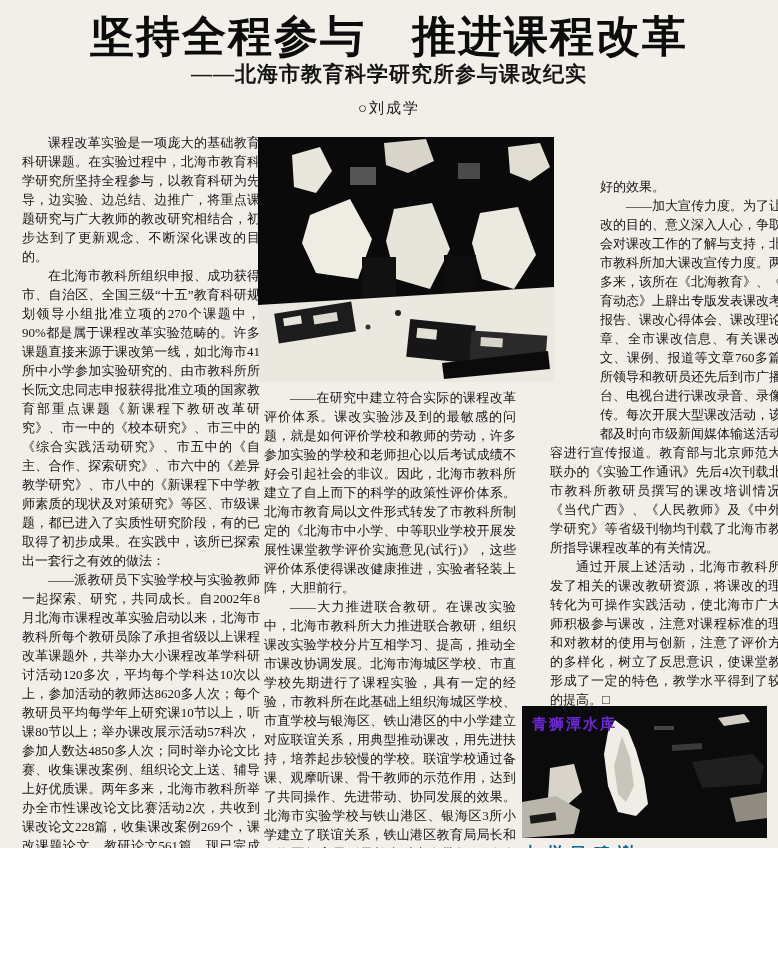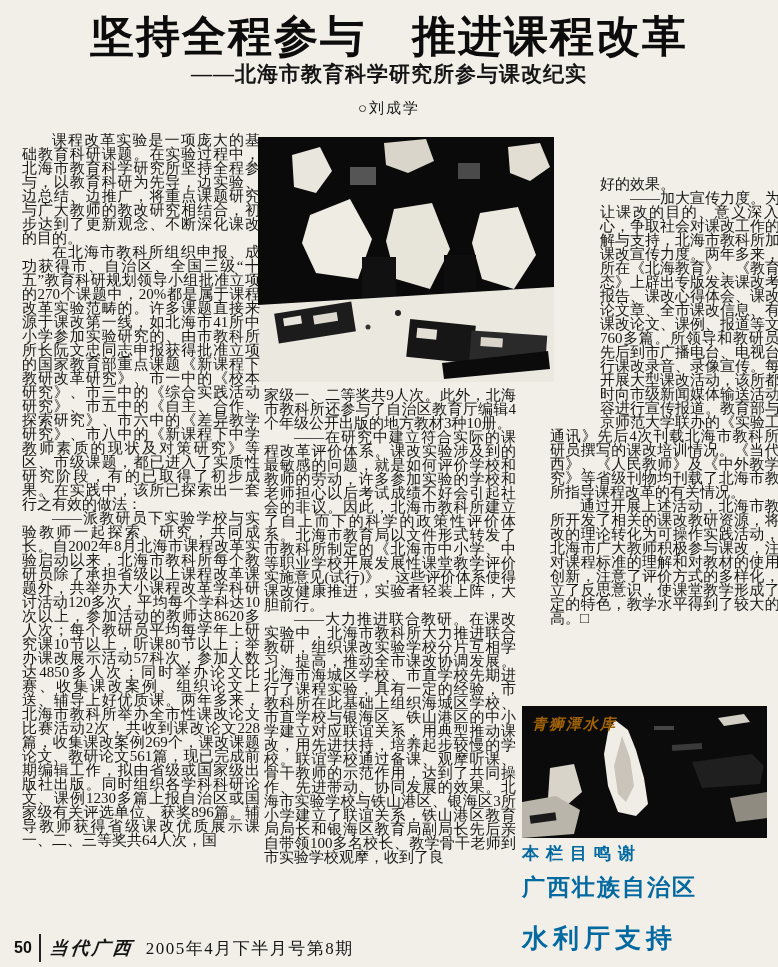--- a/index.html
+++ b/index.html
@@ -1,19 +1,19 @@
 <!DOCTYPE html>
 <html><head>
 <meta charset="utf-8">
 <style>
   html,body { margin:0; padding:0; }
   .page {
     position: relative;
     width: 778px;
-    height: 967px;
+    height: 848px;
     background: #f2efe8;
     overflow: hidden;
     font-family: "Liberation Serif", "DejaVu Serif", serif;
     color: #151515;
   }
   
   .hdr { position:absolute; top:12px; left:0; width:778px; text-align:center; }
   .title {
     font-family: "DejaVu Sans", "Liberation Sans", sans-serif;
     font-weight: 900;
@@ -31,42 +31,41 @@
     letter-spacing: 1px;
   }
   .author {
     margin-top: 11px;
     font-size: 15px;
     letter-spacing: 2px;
   }
   
   .col {
     position: absolute;
-    font-size: 15px;
-    line-height: 14px;
+    font-size: 13px;
+    line-height: 19px;
     text-align: justify;
     text-justify: inter-character;
     overflow: hidden;
   }
   .col p { margin: 0; }
   .col p.indent { text-indent: 2em; }
   .col-left   { left: 22px;  top: 133px; width: 238px; height: 798px; }
   .col-middle { left: 264px; top: 388px; width: 252px; height: 542px; }
   .col-right  { left: 550px; top: 133px; width: 245px; height: 574px; margin-top: 44px; }
   .photo-overlap-spacer { float: left; width: 50px; height: 248px; }
   
   .photo1 { position:absolute; left:258px; top:137px; width:296px; height:245px; }
   .photo1 svg { display:block; }
   .photo2 { position:absolute; left:522px; top:706px; width:245px; height:132px; }
   .photo2 svg { display:block; }
   .photo2-caption {
     position: absolute; top: 9px; left: 10px;
-    color: #a16207;
+    color: #6d28d9;
     font-weight: bold;
-    font-style: italic;
     font-size: 15px;
     letter-spacing: 2px;
     font-family: "DejaVu Sans", sans-serif;
   }
   
   .ack { position:absolute; left:522px; top:842px; width:245px; color:#0369a1; }
   .ack-1 { font-size:17px; font-weight:bold; letter-spacing:7px; }
   .ack-2 { font-size:23px; font-weight:bold; letter-spacing:2px; margin-top:7px; }
   .ack-3 { font-size:26px; font-weight:bold; letter-spacing:5px; margin-top:18px; }
   
@@ -131,26 +130,25 @@
           <rect x="222" y="202" width="22" height="9" fill="#d8d4c9"></rect>
         </g>
       <polygon points="184,226 290,214 292,232 186,242" fill="#0b0b0b"></polygon>
       <circle cx="140" cy="176" r="3" fill="#222"></circle>
       <circle cx="110" cy="190" r="2.5" fill="#333"></circle>
     </svg>
   </div>
 
   <div class="col col-left">
     <p class="indent">课程改革实验是一项庞大的基础教育科研课题。在实验过程中，北海市教育科学研究所坚持全程参与，以教育科研为先导，边实验、边总结、边推广，将重点课题研究与广大教师的教改研究相结合，初步达到了更新观念、不断深化课改的目的。</p>
-    <p class="indent">在北海市教科所组织申报、成功获得市、自治区、全国三级“十五”教育科研规划领导小组批准立项的270个课题中，20%都是属于课程改革实验范畴的。许多课题直接来源于课改第一线，如北海市41所中小学参加实验研究的、由市教科所所长阮文忠同志申报获得批准立项的国家教育部重点课题《新课程下教研改革研究》、市一中的《校本研究》、市三中的《综合实践活动研究》、市五中的《自主、合作、探索研究》、市六中的《差异教学研究》、市八中的《新课程下中学教师素质的现状及对策研究》等区、市级课题，都已进入了实质性研究阶段，有的已取得了初步成果。在实践中，该所已探索出一套行之有效的做法：</p>
+    <p class="indent">在北海市教科所组织申报、成功获得市、自治区、全国三级“十五”教育科研规划领导小组批准立项的270个课题中，90%都是属于课程改革实验范畴的。许多课题直接来源于课改第一线，如北海市41所中小学参加实验研究的、由市教科所所长阮文忠同志申报获得批准立项的国家教育部重点课题《新课程下教研改革研究》、市一中的《校本研究》、市三中的《综合实践活动研究》、市五中的《自主、合作、探索研究》、市六中的《差异教学研究》、市八中的《新课程下中学教师素质的现状及对策研究》等区、市级课题，都已进入了实质性研究阶段，有的已取得了初步成果。在实践中，该所已探索出一套行之有效的做法：</p>
     <p class="indent">——派教研员下实验学校与实验教师一起探索、研究，共同成长。自2002年8月北海市课程改革实验启动以来，北海市教科所每个教研员除了承担省级以上课程改革课题外，共举办大小课程改革学科研讨活动120多次，平均每个学科达10次以上，参加活动的教师达8620多人次；每个教研员平均每学年上研究课10节以上，听课80节以上；举办课改展示活动57科次，参加人数达4850多人次；同时举办论文比赛、收集课改案例、组织论文上送、辅导上好优质课。两年多来，北海市教科所举办全市性课改论文比赛活动2次，共收到课改论文228篇，收集课改案例269个，课改课题论文、教研论文561篇，现已完成前期编辑工作，拟由省级或国家级出版社出版。同时组织各学科科研论文、课例1230多篇上报自治区或国家级有关评选单位、获奖896篇。辅导教师获得省级课改优质展示课一、二、三等奖共64人次，国</p>
   </div>
 
   <div class="col col-middle">
-    <p>家级一、二等奖共9人次。此外，北海市教科所还参与了自治区教育厅编辑4个年级公开出版的地方教材3种10册。</p>
     <p class="indent">——在研究中建立符合实际的课程改革评价体系。课改实验涉及到的最敏感的问题，就是如何评价学校和教师的劳动，许多参加实验的学校和老师担心以后考试成绩不好会引起社会的非议。因此，北海市教科所建立了自上而下的科学的政策性评价体系。北海市教育局以文件形式转发了市教科所制定的《北海市中小学、中等职业学校开展发展性课堂教学评价实施意见(试行)》，这些评价体系使得课改健康推进，实验者轻装上阵，大胆前行。</p>
     <p class="indent">——大力推进联合教研。在课改实验中，北海市教科所大力推进联合教研，组织课改实验学校分片互相学习、提高，推动全市课改协调发展。北海市海城区学校、市直学校先期进行了课程实验，具有一定的经验，市教科所在此基础上组织海城区学校、市直学校与银海区、铁山港区的中小学建立对应联谊关系，用典型推动课改，用先进扶持，培养起步较慢的学校。联谊学校通过备课、观摩听课、骨干教师的示范作用，达到了共同操作、先进带动、协同发展的效果。北海市实验学校与铁山港区、银海区3所小学建立了联谊关系，铁山港区教育局局长和银海区教育局副局长先后亲自带领100多名校长、教学骨干老师到市实验学校观摩，收到了良</p>
   </div>
 
   <div class="col col-right">
     <div class="photo-overlap-spacer"></div>
     <p>好的效果。</p>
     <p class="indent">——加大宣传力度。为了让课改的目的、意义深入人心，争取社会对课改工作的了解与支持，北海市教科所加大课改宣传力度。两年多来，该所在《北海教育》、《教育动态》上辟出专版发表课改考察报告、课改心得体会、课改理论文章、全市课改信息、有关课改论文、课例、报道等文章760多篇。所领导和教研员还先后到市广播电台、电视台进行课改录音、录像宣传。每次开展大型课改活动，该所都及时向市级新闻媒体输送活动内容进行宣传报道。教育部与北京师范大学联办的《实验工作通讯》先后4次刊载北海市教科所教研员撰写的课改培训情况。《当代广西》、《人民教师》及《中外教学研究》等省级刊物均刊载了北海市教科所指导课程改革的有关情况。</p>
     <p class="indent">通过开展上述活动，北海市教科所开发了相关的课改教研资源，将课改的理论转化为可操作实践活动，使北海市广大教师积极参与课改，注意对课程标准的理解和对教材的使用与创新，注意了评价方式的多样化，树立了反思意识，使课堂教学形成了一定的特色，教学水平得到了较大的提高。□</p>
 

